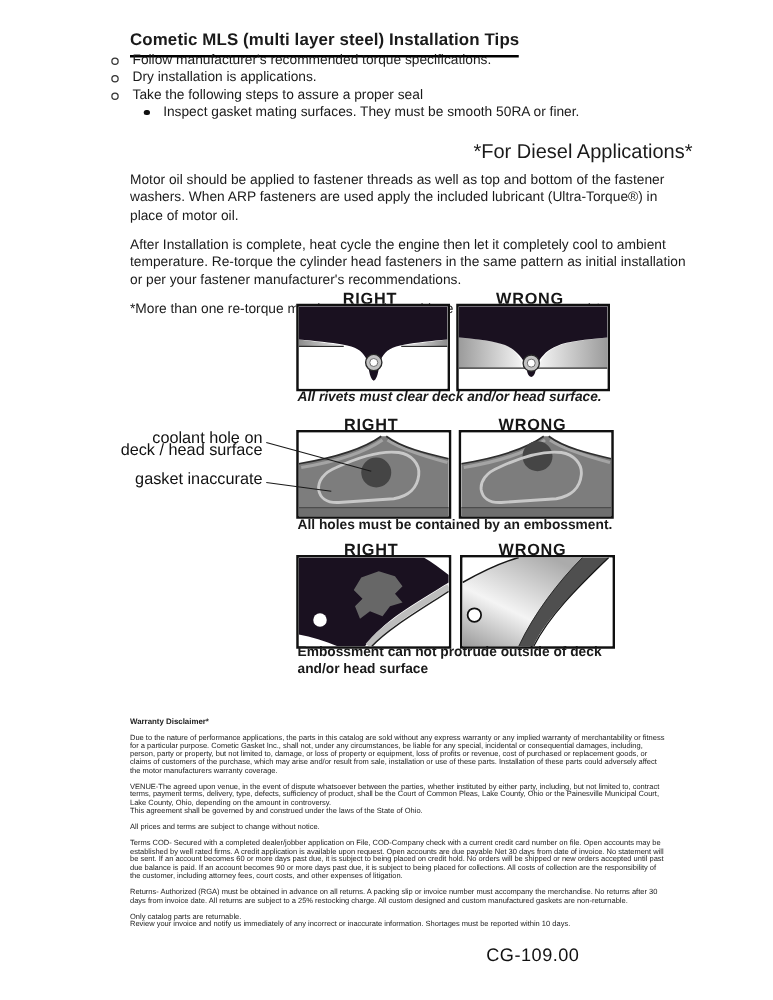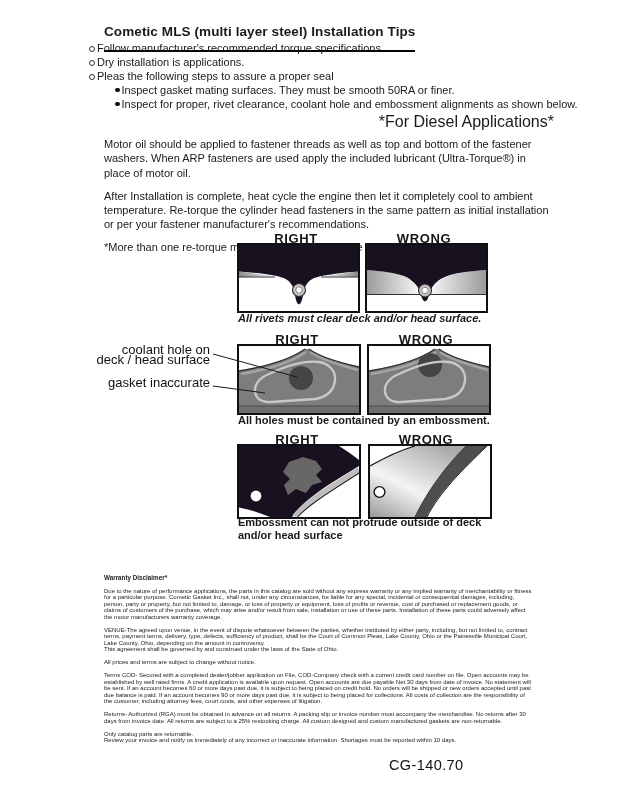--- a/index.html
+++ b/index.html
@@ -3,24 +3,24 @@
 <meta charset="utf-8">
 <style>
   html,body{margin:0;padding:0;}
   body{
     width:618px;height:800px;background:#ffffff;position:relative;overflow:hidden;
     font-family:"Liberation Sans", sans-serif;color:#1a1a1a;
     -webkit-font-smoothing:antialiased;
   }
   .title{
     position:absolute;left:104px;top:24px;font-size:13.5px;font-weight:700;
-    border-bottom:2px solid #000;padding-bottom:11px;letter-spacing:.1px;
+    border-bottom:2px solid #000;padding-bottom:5px;letter-spacing:.1px;
   }
   .blist{position:absolute;left:89px;top:41px;font-size:11px;}
-  .brow{display:flex;gap:2px;line-height:14px;}
+  .brow{display:flex;gap:11px;line-height:14px;}
   .mk1{flex:0 0 auto;width:4px;height:4px;border:1px solid #333;border-radius:50%;margin-top:4.5px;}
   .mk2{flex:0 0 auto;width:4.5px;height:4.5px;background:#111;border-radius:50%;margin-top:4.5px;}
   .sub{margin-left:26px;}
   .diesel{position:absolute;left:104px;top:115px;width:450px;font-size:11px;line-height:14.2px;}
   .diesel h2{font-size:16px;font-weight:400;margin:0 0 8px 0;text-align:right;}
   .diesel p{margin:0 0 9px 0;}
   .diagrams{position:absolute;left:0;top:228px;width:582px;height:330px;}
   .dlabel{position:absolute;width:120px;text-align:center;font-size:13px;font-weight:700;letter-spacing:.6px;color:#161616;}
   .dbox{position:absolute;border:2px solid #101010;background:#fff;line-height:0;}
   .dbox svg{display:block;}
@@ -41,29 +41,25 @@
   <div class="brow">
     <span class="mk1"></span>
     <span>Follow manufacturer's recommended torque specifications.</span>
   </div>
   <div class="brow">
     <span class="mk1"></span>
     <span>Dry installation is applications.</span>
   </div>
   <div class="brow">
     <span class="mk1"></span>
-    <span>Pleas the following steps to assure a proper seal</span>
+    <span>Take the following steps to assure a proper seal</span>
   </div>
   <div class="brow sub">
     <span class="mk2"></span>
     <span>Inspect gasket mating surfaces.  They must be smooth 50RA or finer.</span>
-  </div>
-  <div class="brow sub">
-    <span class="mk2"></span>
-    <span>Inspect for proper, rivet clearance, coolant hole and embossment alignments as shown below.</span>
   </div>
 </div>
 
 <div class="diesel">
   <h2>*For Diesel Applications*</h2>
   <p>Motor oil should be applied to fastener threads as well as top and bottom of the fastener washers. When ARP fasteners are used apply the included lubricant (Ultra-Torque®) in place of motor oil.</p>
   <p>After Installation is complete, heat cycle the engine then let it completely cool to ambient temperature. Re-torque the cylinder head fasteners in the same pattern as initial installation or per your fastener manufacturer's recommendations.</p>
   <p>*More than one re-torque may be required to achieve proper fastener stretch*</p>
 </div>
 
@@ -199,13 +195,13 @@
   <p>Due to the nature of performance applications, the parts in this catalog are sold without any express warranty or any implied warranty of merchantability or fitness for a particular purpose.  Cometic Gasket Inc., shall not, under any circumstances, be liable for any special, incidental or consequential damages, including, person, party or property, but not limited to, damage, or loss of property or equipment, loss of profits or revenue, cost of purchased or replacement goods, or claims of customers of the purchase, which may arise and/or result from sale, installation or use of these parts.  Installation of these parts could adversely affect the motor manufacturers warranty coverage.</p>
   <p>VENUE-The agreed upon venue, in the event of dispute whatsoever between the parties, whether instituted by either party, including, but not limited to, contract terms, payment terms, delivery, type, defects, sufficiency of product, shall be the Court of Common Pleas, Lake County, Ohio or the Painesville Municipal Court, Lake County, Ohio, depending on the amount in controversy.
 This agreement shall be governed by and construed under the laws of the State of Ohio.</p>
   <p>All prices and terms are subject to change without notice.</p>
   <p>Terms COD- Secured with a completed dealer/jobber application on File, COD-Company check with a current credit card number on file.  Open accounts may be established by well rated firms.  A credit application is available upon request.  Open accounts are due payable Net 30 days from date of invoice.  No statement will be sent.  If an account becomes 60 or more days past due, it is subject to being placed on credit hold.  No orders will be shipped or new orders accepted until past due balance is paid.  If an account becomes 90 or more days past due, it is subject to being placed for collections.  All costs of collection are the responsibility of the customer, including attorney fees, court costs, and other expenses of litigation.</p>
   <p>Returns- Authorized (RGA) must be obtained in advance on all returns.  A packing slip or invoice number must accompany the merchandise.  No returns after 30 days from invoice date.  All returns are subject to a 25% restocking charge.  All custom designed and custom manufactured gaskets are non-returnable.</p>
   <p>Only catalog parts are returnable.
 Review your invoice and notify us immediately of any incorrect or inaccurate information.  Shortages must be reported within 10 days.</p>
 </div>
 
-<div class="pagecode">CG-140.70</div>
+<div class="pagecode">CG-109.00</div>
 
 </body></html>

